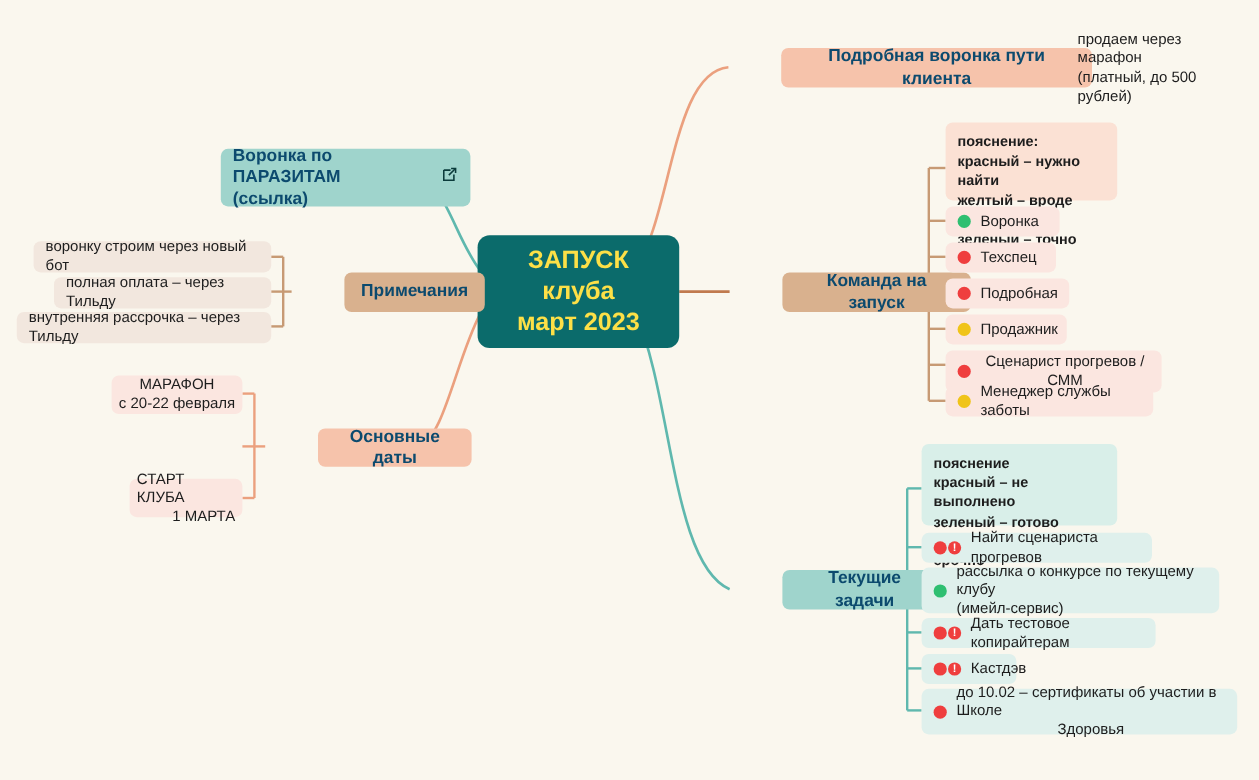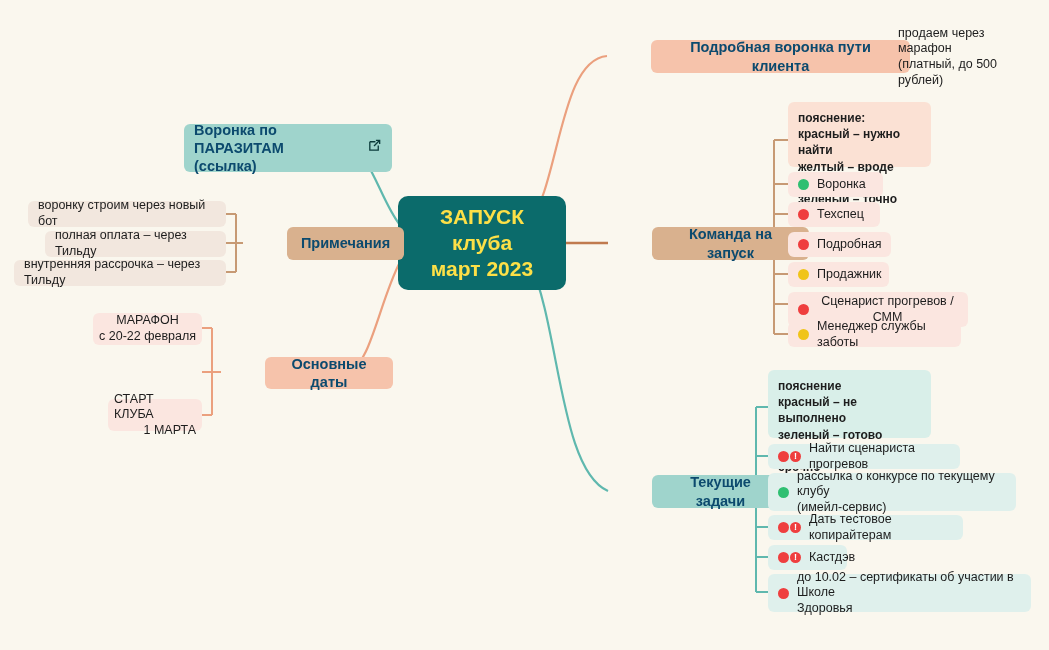--- a/index.html
+++ b/index.html
@@ -294,19 +294,19 @@
   <div class="node leaf mint dotrow" style="left:768px; top:545px; width:79px; height:25px;">
     <span class="dotpair">
       <span class="half-red"></span>
         <span class="bang">!</span>
     </span>
     <span>Кастдэв</span>
   </div>
 
   <div class="node leaf mint dotrow" style="left:768px; top:574px; width:263px; height:38px; align-items:center;">
     <span class="dot red"></span>
-    <span style="display:flex; flex-direction:column;">
+    <span style="display:flex; flex-direction:column;align-items:center;">
       <span>до 10.02 – сертификаты об участии в Школе</span>
       <span>Здоровья</span>
     </span>
   </div>
 
 </div>
 
 </body></html>

